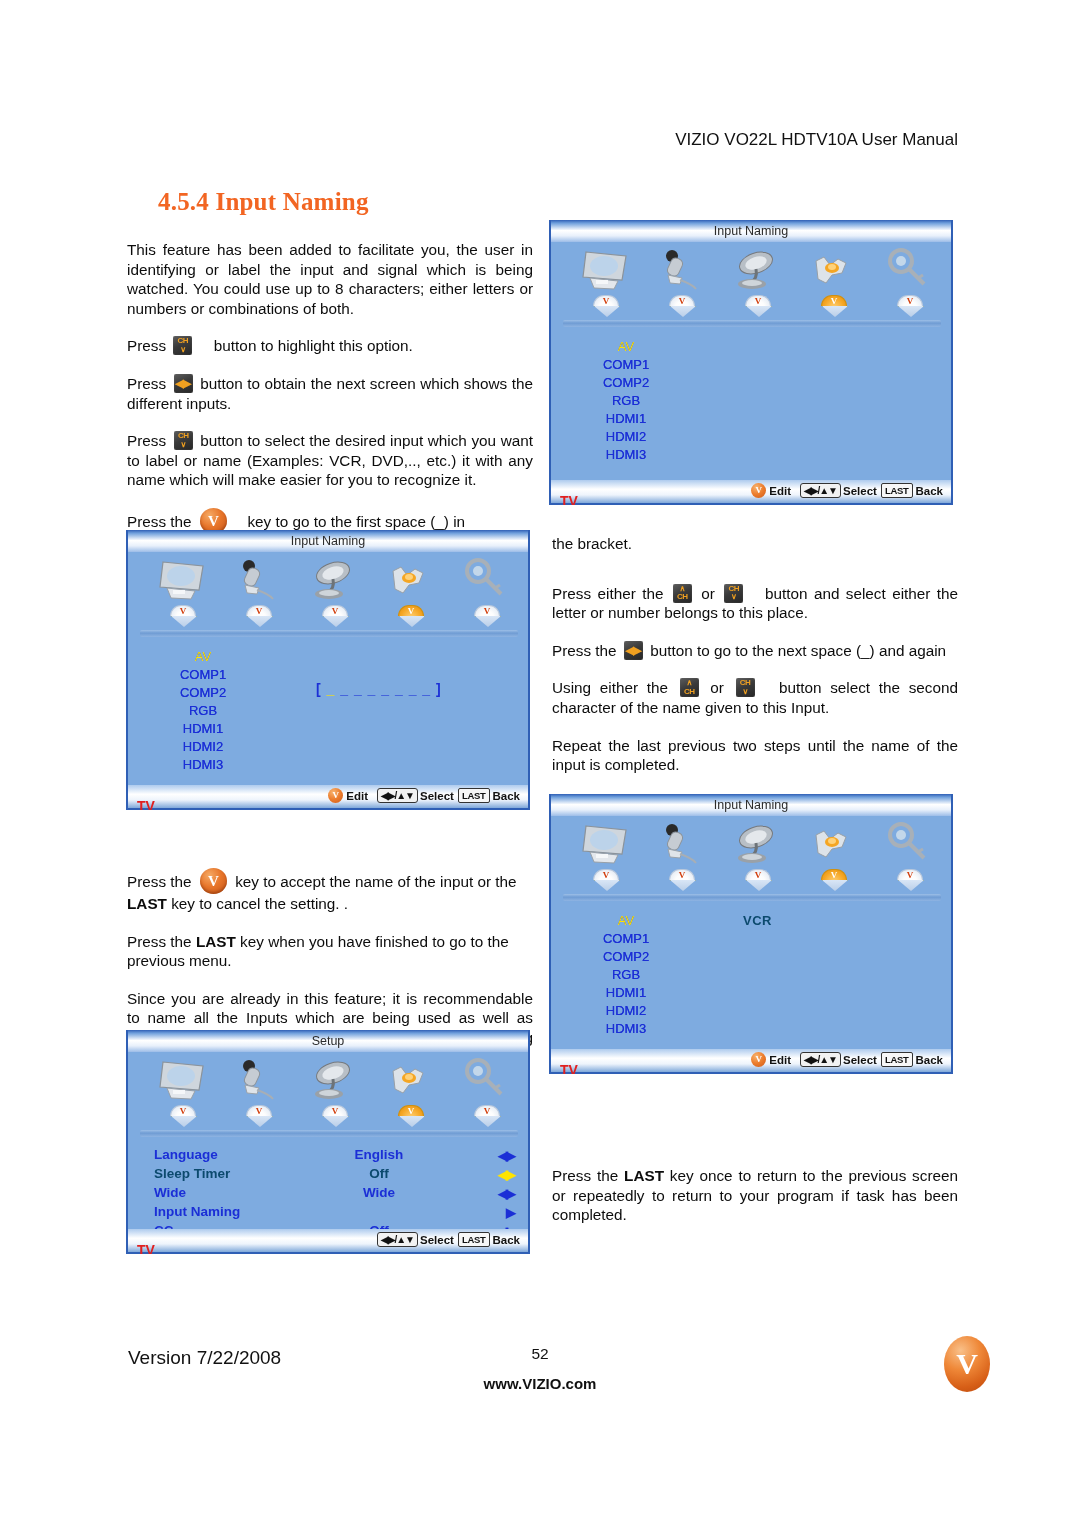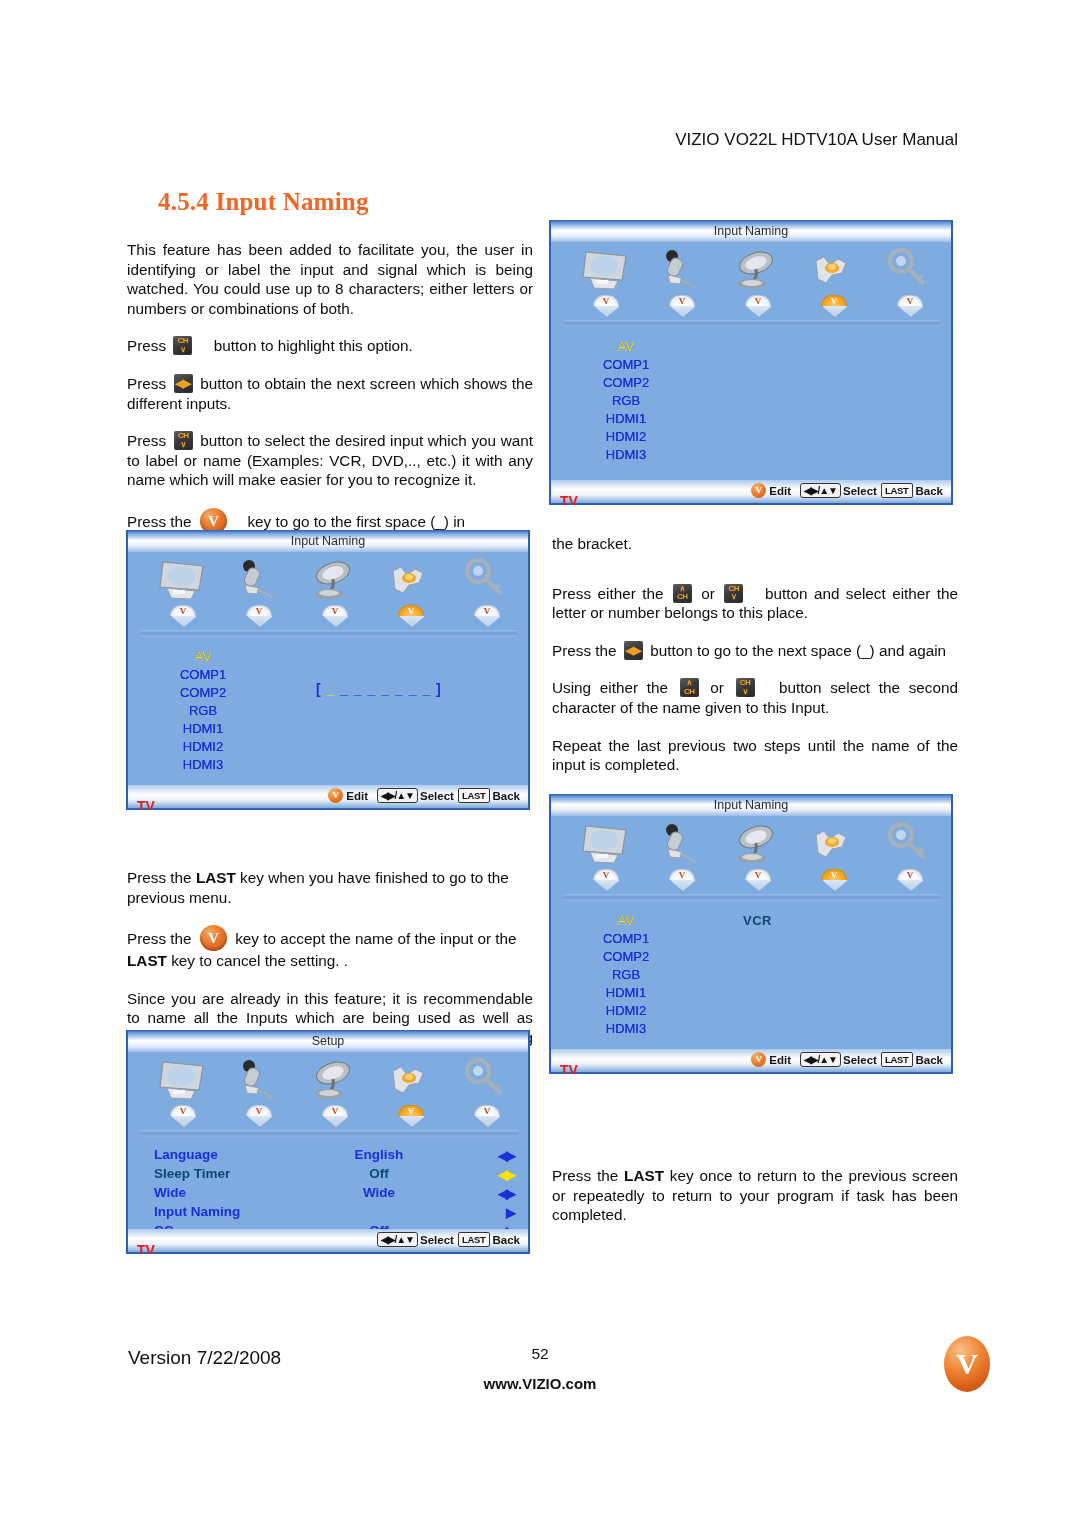--- a/index.html
+++ b/index.html
@@ -675,29 +675,29 @@
     <span class="keybtn"><i>CH<br>∨</i></span>
     <span style="display:inline-block;width:4px;"></span>
     <span>button select the second character of the name given to this Input.</span>
   </p>
   <p>Repeat the last previous two steps until the name of the input is completed.</p>
 </div>
 
 <div class="col left" style="top:850px;">
   <p class="nojust">
     <span>Press the</span>
-    <b class="k">LAST</b>
-    <span>key when you have finished to go to the previous menu.</span>
-  </p>
-  <p class="nojust">
-    <span>Press the</span>
     <span class="vkey"></span>
     <span>key to accept the name of the input or the</span>
     <b class="k">LAST</b>
     <span>key to cancel the setting. .</span>
+  </p>
+  <p class="nojust">
+    <span>Press the</span>
+    <b class="k">LAST</b>
+    <span>key when you have finished to go to the previous menu.</span>
   </p>
   <p>Since you are already in this feature; it is recommendable to name all the Inputs which are being used as well as these for which you have an idea what their name is going to be.</p>
 </div>
 
 <div class="osd" style="left:549px; top:794px; width:404px; height:280px;">
   <div class="osd-titlebar">
     <div class="osd-title">Input Naming</div>
   </div>
   <div class="osd-iconrow">
     <div class="osd-icon" style="left:24px;">

